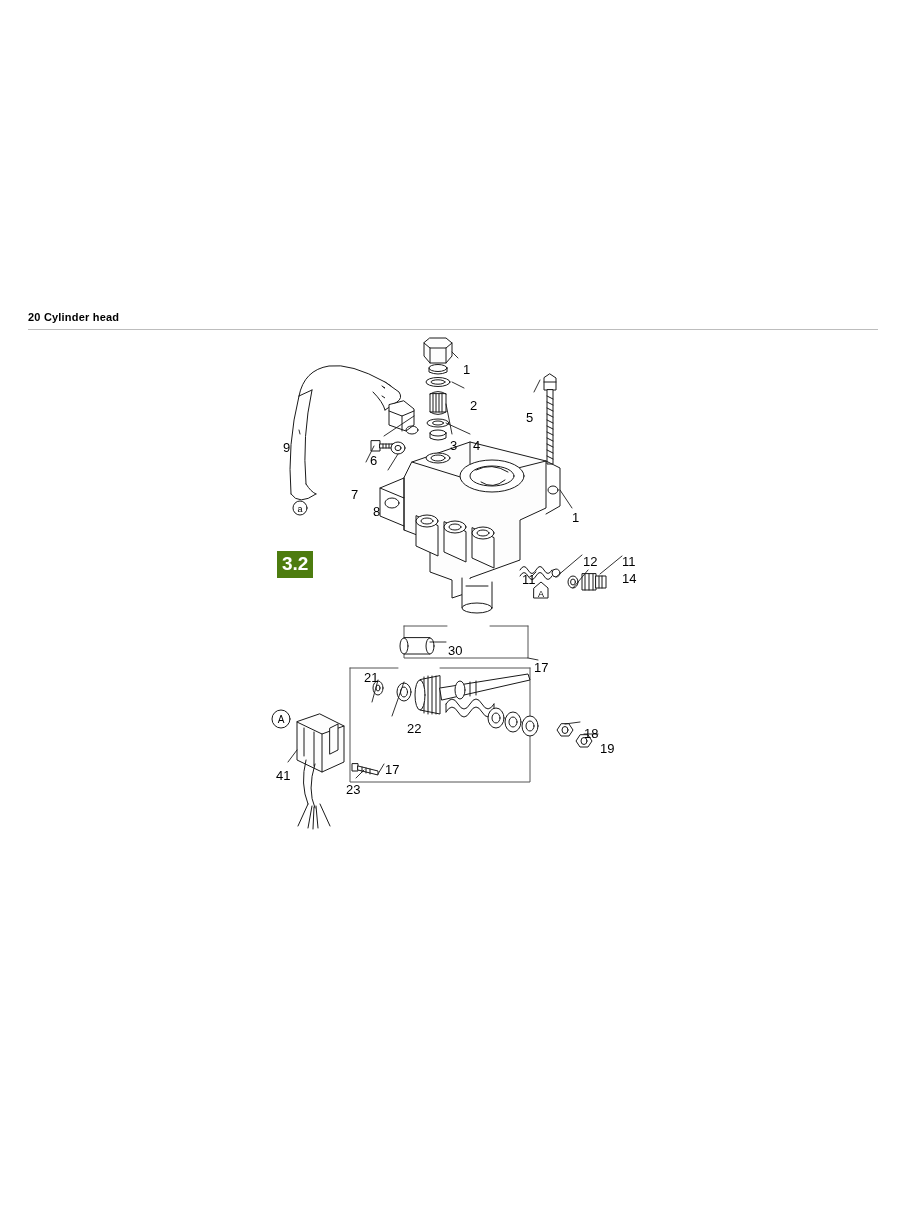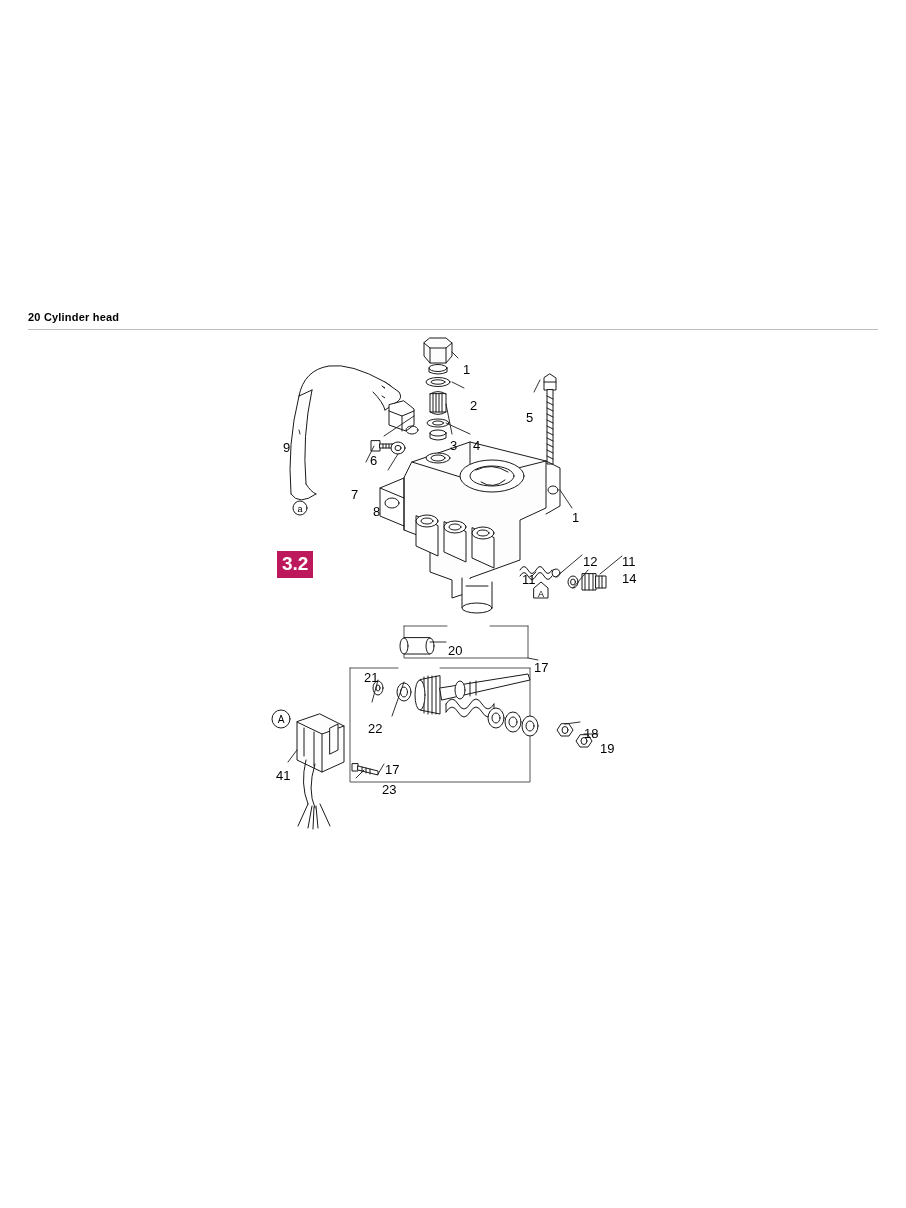--- a/index.html
+++ b/index.html
@@ -58,21 +58,21 @@
     position: absolute;
     font-size: 13px;
     color: #000;
     font-family: "Liberation Sans", sans-serif;
     white-space: nowrap;
   }
   .sel-badge {
     position: absolute;
     left: 277px;
     top: 551px;
-    background: #be185d;
+    background: #4d7c0f;
     color: #ffffff;
     font-size: 19px;
     font-weight: bold;
     line-height: 1;
     padding: 3px 5px 5px 5px;
     font-family: "Liberation Sans", sans-serif;
   }
   svg { display: block; }
 </style>
 </head>
@@ -338,22 +338,22 @@
   <div class="callout" style="left:283px; top:440px;">9</div>
   <div class="callout" style="left:572px; top:510px;">1</div>
   <div class="callout" style="left:522px; top:572px;">11</div>
   <div class="callout" style="left:583px; top:554px;">12</div>
   <div class="callout" style="left:622px; top:554px;">11</div>
   <div class="callout" style="left:622px; top:571px;">14</div>
   <div class="callout" style="left:534px; top:660px;">17</div>
   <div class="callout" style="left:385px; top:762px;">17</div>
   <div class="callout" style="left:584px; top:726px;">18</div>
   <div class="callout" style="left:600px; top:741px;">19</div>
-  <div class="callout" style="left:448px; top:643px;">20</div>
+  <div class="callout" style="left:448px; top:643px;">30</div>
   <div class="callout" style="left:364px; top:670px;">21</div>
-  <div class="callout" style="left:368px; top:721px;">22</div>
-  <div class="callout" style="left:346px; top:782px;margin-left:36px;">23</div>
+  <div class="callout" style="left:407px; top:721px;">22</div>
+  <div class="callout" style="left:346px; top:782px;">23</div>
   <div class="callout" style="left:276px; top:768px;">41</div>
 
   <div class="sel-badge">3.2</div>
 
 
 </div>
 
 </body></html>

